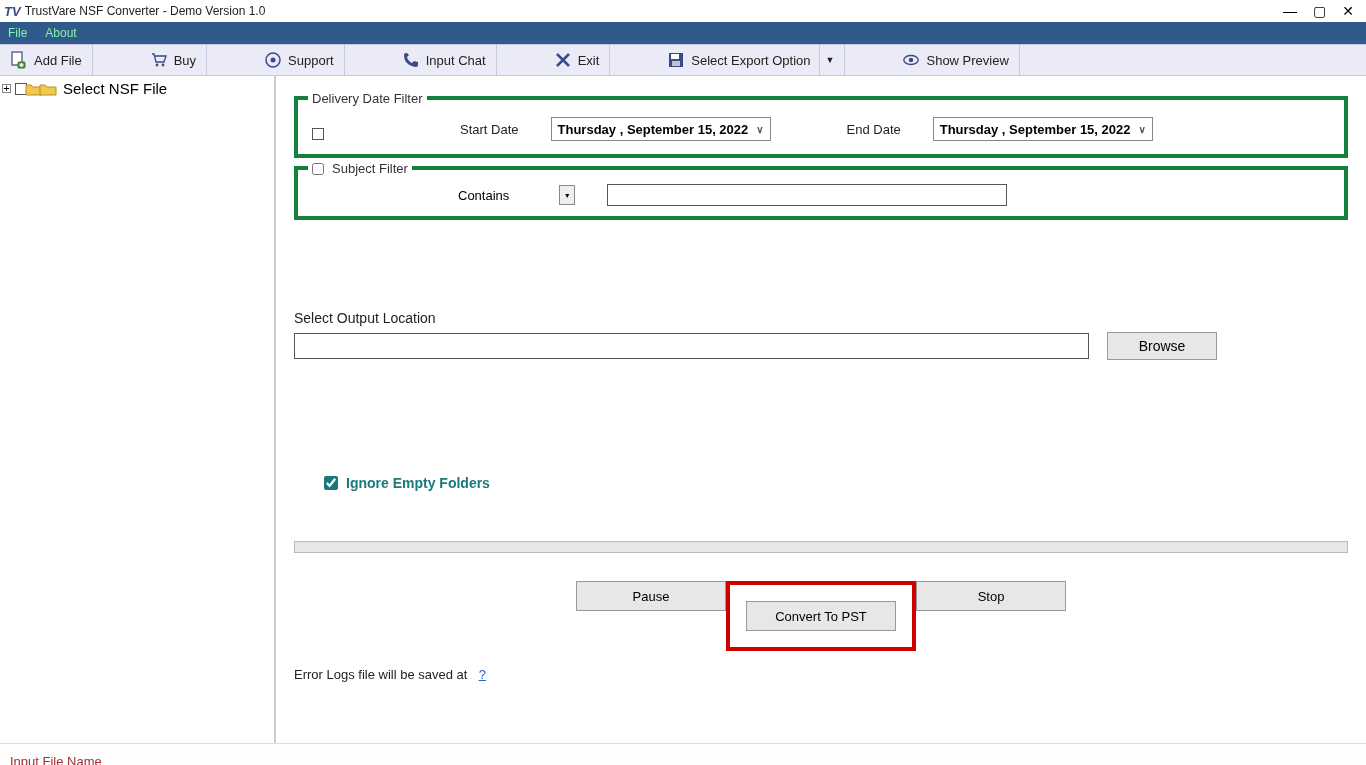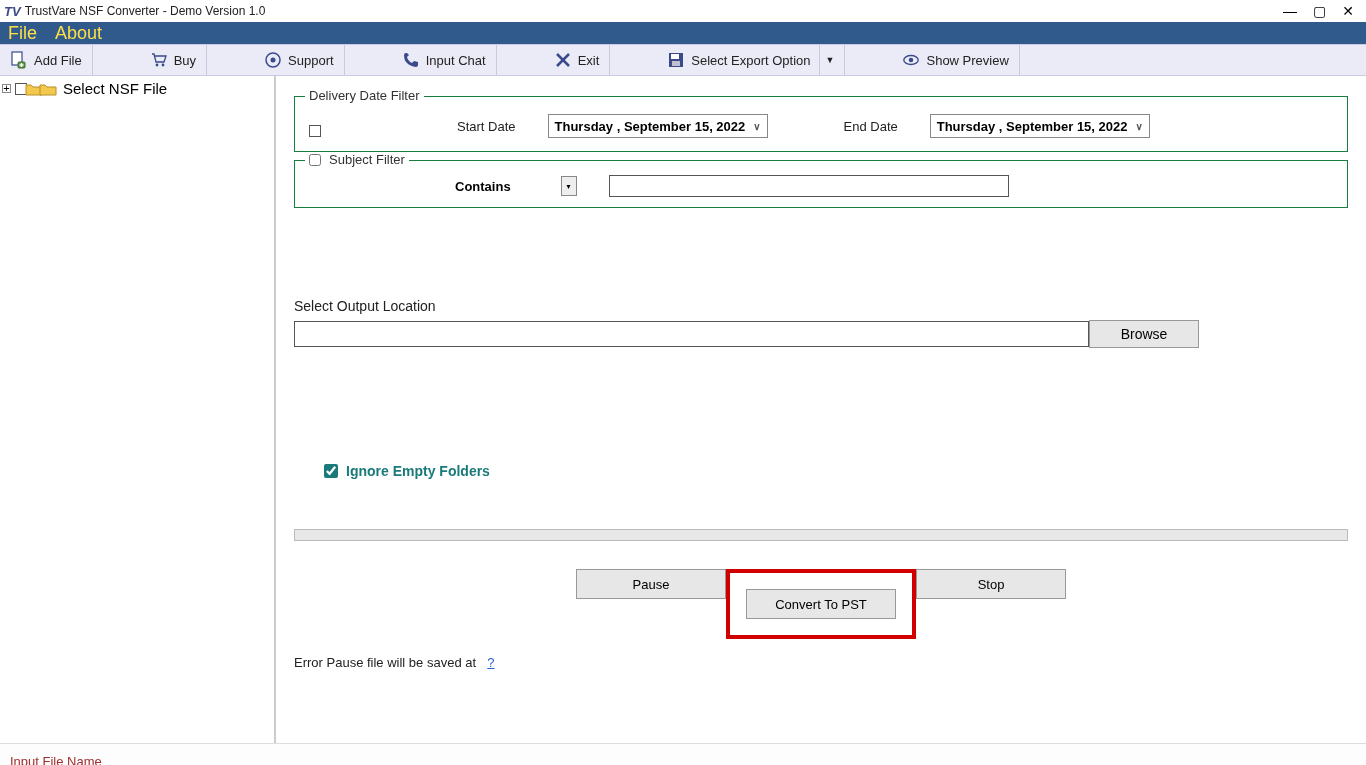--- a/index.html
+++ b/index.html
@@ -7,58 +7,58 @@
 
 
 .titlebar { height: 22px; background: #fff; display: flex; align-items: center; padding: 0 4px; }
 .titlebar .logo { font-weight: bold; color: #3a4a8a; font-size: 13px; margin-right: 4px; font-style: italic;}
 .titlebar .title { font-size: 12px; color: #222; }
 .titlebar .winctrls { margin-left: auto; display: flex; gap: 16px; padding-right: 8px;}
 .titlebar .winctrls span { font-size: 14px; cursor: pointer; font-family: "Segoe UI Symbol", sans-serif; }
 
 
 .menubar { height: 22px; background: #305a8c; display: flex; align-items: center; padding: 0 8px; gap: 18px; }
-.menubar span { color: #fde047; font-size: 18px; cursor: pointer; }
+.menubar span { color: #86efac; font-size: 12px; cursor: pointer; }
 
 
 .toolbar { height: 32px; background: #ebebf7; border-top:1px solid #c9c9e0; border-bottom:1px solid #c9c9e0; display: flex; align-items: stretch; gap: 47px; }
 .toolbar .tbtn { display:flex; align-items:center; gap:6px; padding: 0 10px; font-size:13px; color:#222; border-right:1px solid #c9c9e0; cursor:pointer; }
 .toolbar .icon { width:18px; height:18px; display:inline-flex; align-items:center; justify-content:center; }
 .toolbar .caret { font-size:9px; margin-left:2px; border-left:1px solid #c9c9e0; padding-left:6px; height:100%; display:flex; align-items:center;}
 
 
 .body { display:flex; height: calc(765px - 22px - 22px - 32px - 22px); }
 .sidebar { width: 276px; border-right: 2px solid #ccc; background:#fff; padding:4px 2px; }
 .tree-item { display:flex; align-items:center; gap:2px; font-size:15px; }
 .tree-item .plus { font-size:11px; border:1px solid #888; width:9px; height:9px; line-height:7px; text-align:center; margin-right:2px; cursor:pointer;}
 .tree-item .chk { width:12px; height:12px; border:1px solid #555; display:inline-block; cursor:pointer;}
 .tree-item .folders { display:inline-flex; }
 .tree-item .folders svg { margin-left:-4px;}
 .tree-item .label { margin-left:4px; }
 
 .main { flex:1; padding: 20px 18px 10px 18px; position:relative; overflow:hidden;}
 
-.groupbox { border:1px solid #15803d; padding: 14px 10px 10px 10px; margin-bottom:8px; position:relative; }
+.groupbox { border:4px solid #15803d; padding: 14px 10px 10px 10px; margin-bottom:8px; position:relative; }
 .groupbox > legend, .groupbox > .legend { position:absolute; top:-9px; left:10px; background:#fff; padding:0 4px; font-size:13px; color:#333; }
 .groupbox.with-cb .legend { display:flex; align-items:center; gap:8px; }
 .groupbox.with-cb .legend input { width:12px; height:12px; }
 
 .date-row { display:flex; align-items:center; gap:28px; padding-left:4px; min-height:30px;}
 .date-row .chk2 { width:12px; height:12px; border:1px solid #555; cursor:pointer; margin-right:20px; margin-top:10px;}
 .field-lbl { font-size:13px; color:#222; margin-right:4px; }
 .datebox { border:1px solid #888; height:24px; width:220px; display:flex; align-items:center; padding:0 6px; font-size:13px; background:#fff; cursor:pointer;font-weight:bold; }
 .datebox .caret-dn { margin-left:auto; font-size:10px; color:#555;}
 
 .subject-row { display:flex; align-items:center; gap:10px; padding-left:150px; }
-.contains-lbl { font-size:13px;font-weight:bold; }
+.contains-lbl { font-size:13px; }
 .dropdown-caret { width:16px; height:20px; border:1px solid #888; background:#eee; display:flex; align-items:center; justify-content:center; font-size:8px; cursor:pointer;}
 .text-input { border:1px solid #555; height:22px; width:400px; background:#fff; padding:0 4px; font-size:13px;}
 
 .output-lbl { font-size:14px; color:#222; margin-top:90px; display:block; margin-bottom:6px;}
-.output-row { display:flex; gap:0; align-items:center; }
+.output-row { display:flex; gap:18px; align-items:center; }
 .output-input { border:1px solid #555; height:26px; flex:0 0 795px; background:#fff; padding:0 4px; font-size:13px;}
 .browse-btn { width:110px; height:28px; background:#e7e7e7; border:1px solid #999; font-size:14px; cursor:pointer; }
 
 .ignore-row { margin-top:115px; margin-left:30px; display:flex; align-items:center; gap:8px; color:#1a7a7a; font-weight:bold; font-size:14px;}
 .ignore-row input { width:14px; height:14px; accent-color:#1a7a7a; cursor:pointer;}
 
 .progress { margin-top:50px; height:12px; border:1px solid #bbb; background:#e7e7e7; }
 
 .btn-row { margin-top:28px; display:flex; justify-content:center; padding:0 40px;}
 .action-btn { width:150px; height:30px; background:#e7e7e7; border:1px solid #999; font-size:13px; cursor:pointer;}
@@ -229,21 +229,21 @@
       <button class="action-btn">Pause</button>
       <span class="highlight-wrap">
         <span class="highlight-box">
           <button class="action-btn">Convert To PST</button>
         </span>
       </span>
       <button class="action-btn">Stop</button>
     </div>
 
     <div class="errlog">
-      <span>Error Pause file will be saved at</span>
+      <span>Error Logs file will be saved at</span>
       <span class="q">?</span>
     </div>
 
   </div>
 </div>
 
 <div class="statusbar">
   <span>Input File Name</span>
 </div>
 

